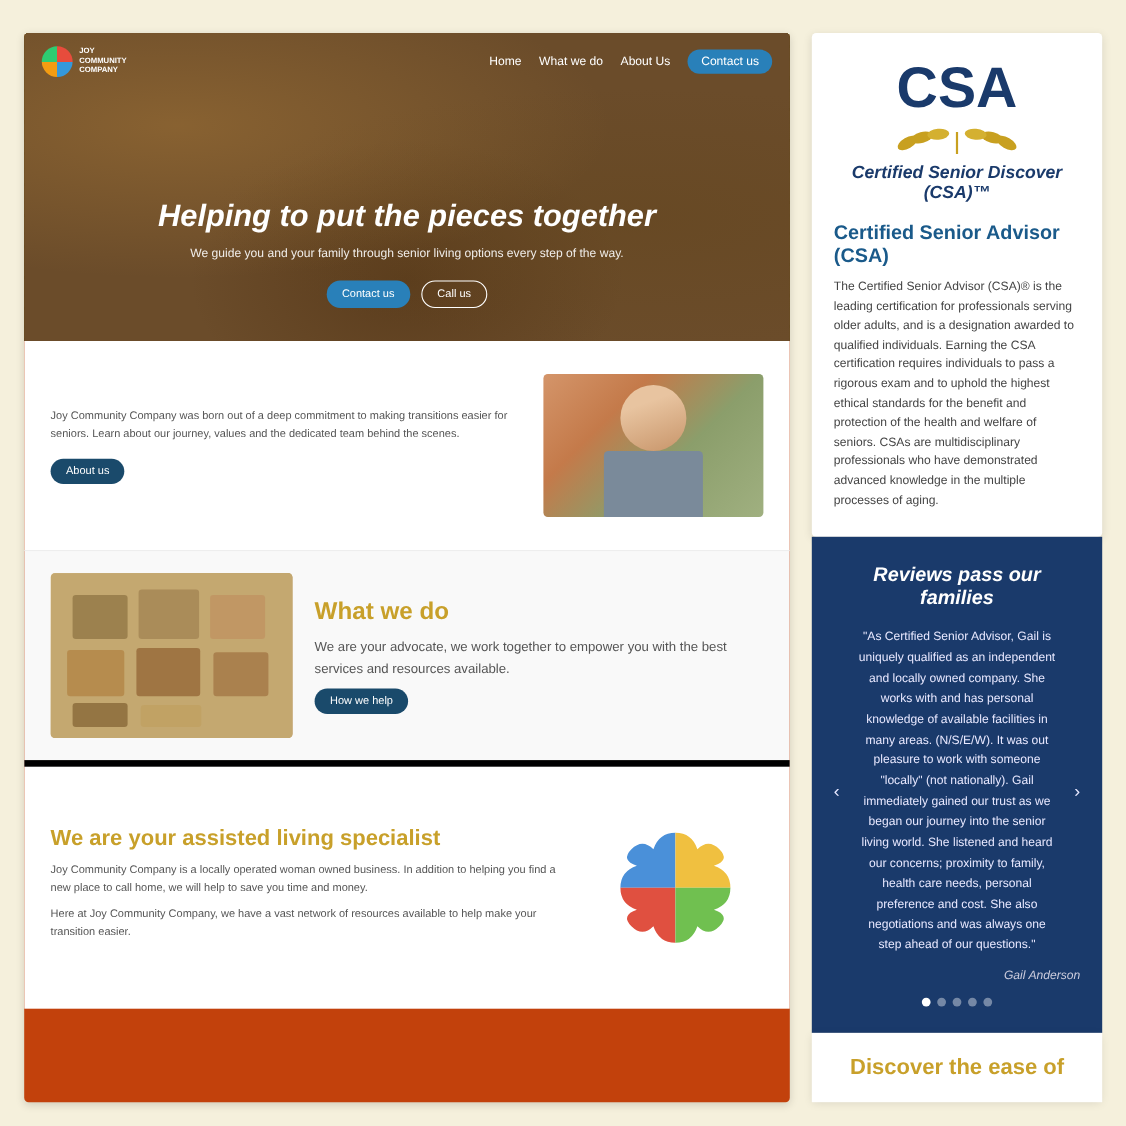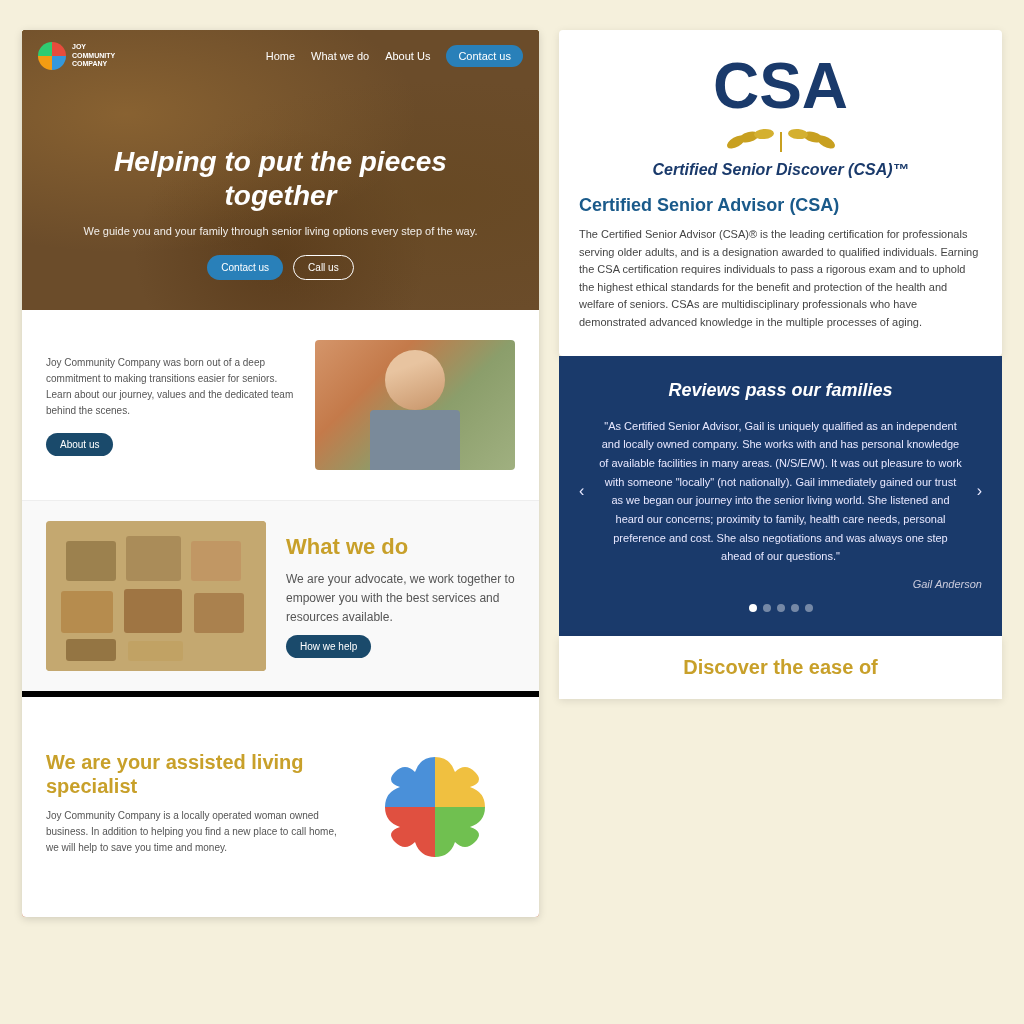--- a/index.html
+++ b/index.html
@@ -14,21 +14,21 @@
     }
     .page-wrapper {
       display: flex;
       gap: 20px;
       width: 980px;
       max-width: 100%;
     }
 
     
     .left-col {
-      width: 517px;
+      width: 696px;
       flex-shrink: 0;
       background: #c2410c;
       border-radius: 4px;
       overflow: hidden;
       box-shadow: 0 2px 8px rgba(0,0,0,0.15);
     }
 
     
     .hero {
       position: relative;
@@ -292,21 +292,21 @@
     
     .csa-card {
       background: white;
       border-radius: 4px;
       padding: 24px 20px;
       text-align: center;
       box-shadow: 0 2px 8px rgba(0,0,0,0.1);
       margin-bottom: 0;
     }
     .csa-title {
-      font-size: 64px;
+      font-size: 52px;
       font-weight: 900;
       color: #1a3a6b;
       line-height: 1;
       margin-bottom: 4px;
     }
     .csa-laurel {
       display: flex;
       justify-content: center;
       align-items: center;
       margin-bottom: 4px;
@@ -477,20 +477,21 @@
         <p class="whatwedo-body">We are your advocate, we work together to empower you with the best services and resources available.</p>
         <button class="btn-how">How we help</button>
       </div>
     </div>
 
     <div class="assisted-section">
       <div class="assisted-text">
         <h2 class="assisted-title">We are your assisted living specialist</h2>
         <div class="assisted-body">
           <p>Joy Community Company is a locally operated woman owned business. In addition to helping you find a new place to call home, we will help to save you time and money.</p>
+          <p>Here at Joy Community Company, we have a vast network of resources available to help make your transition easier.</p>
         </div>
       </div>
       <div class="assisted-puzzle">
         <svg class="puzzle-svg" viewBox="0 0 160 160">
 
           <path d="M80,80 L80,30 Q65,30 60,45 Q50,35 40,45 Q30,55 45,60 Q30,65 30,80 Z" fill="#4a90d9"></path>
 
           <path d="M80,80 L130,80 Q130,65 115,60 Q130,55 120,45 Q110,35 100,45 Q95,30 80,30 Z" fill="#f0c040"></path>
 
           <path d="M80,80 L30,80 Q30,95 45,100 Q30,105 40,115 Q50,125 60,115 Q65,130 80,130 Z" fill="#e05040"></path>

